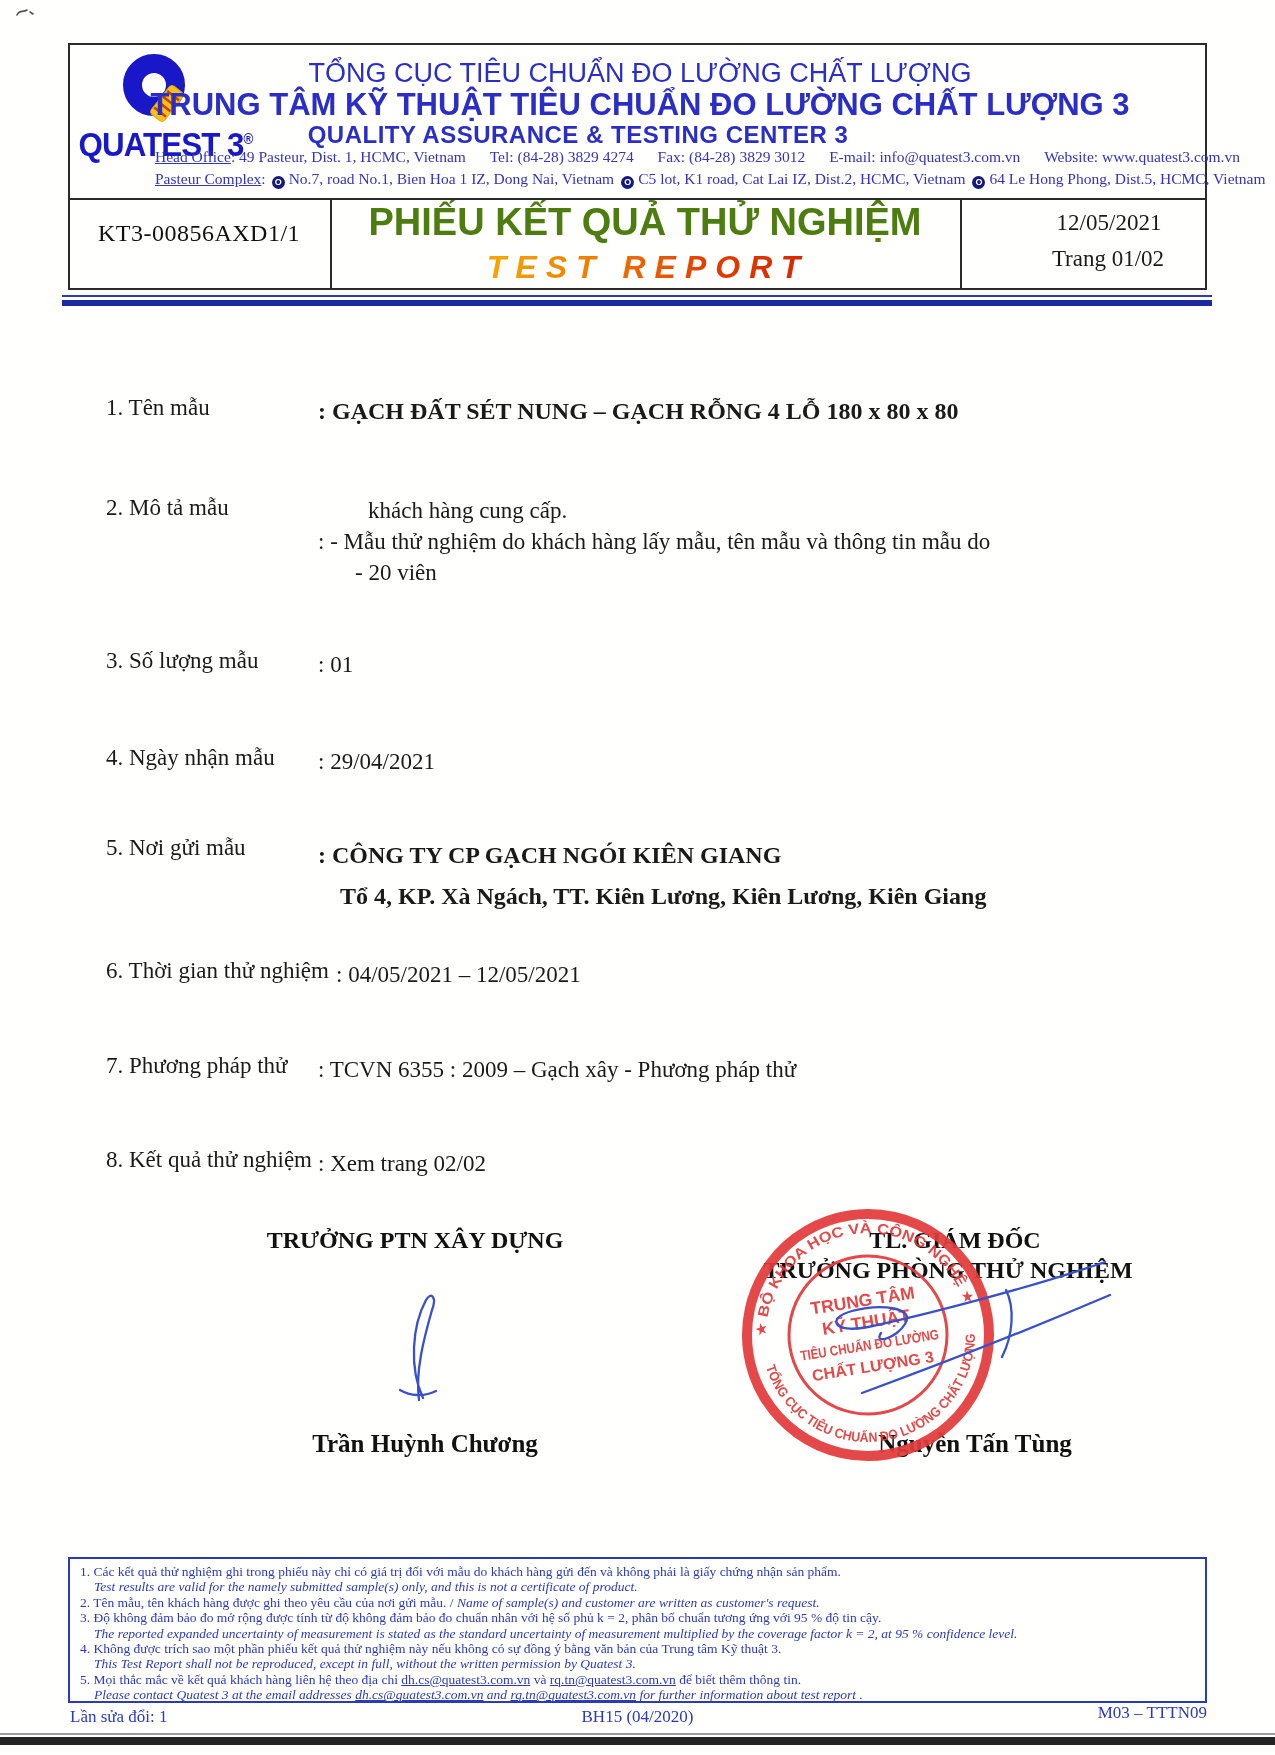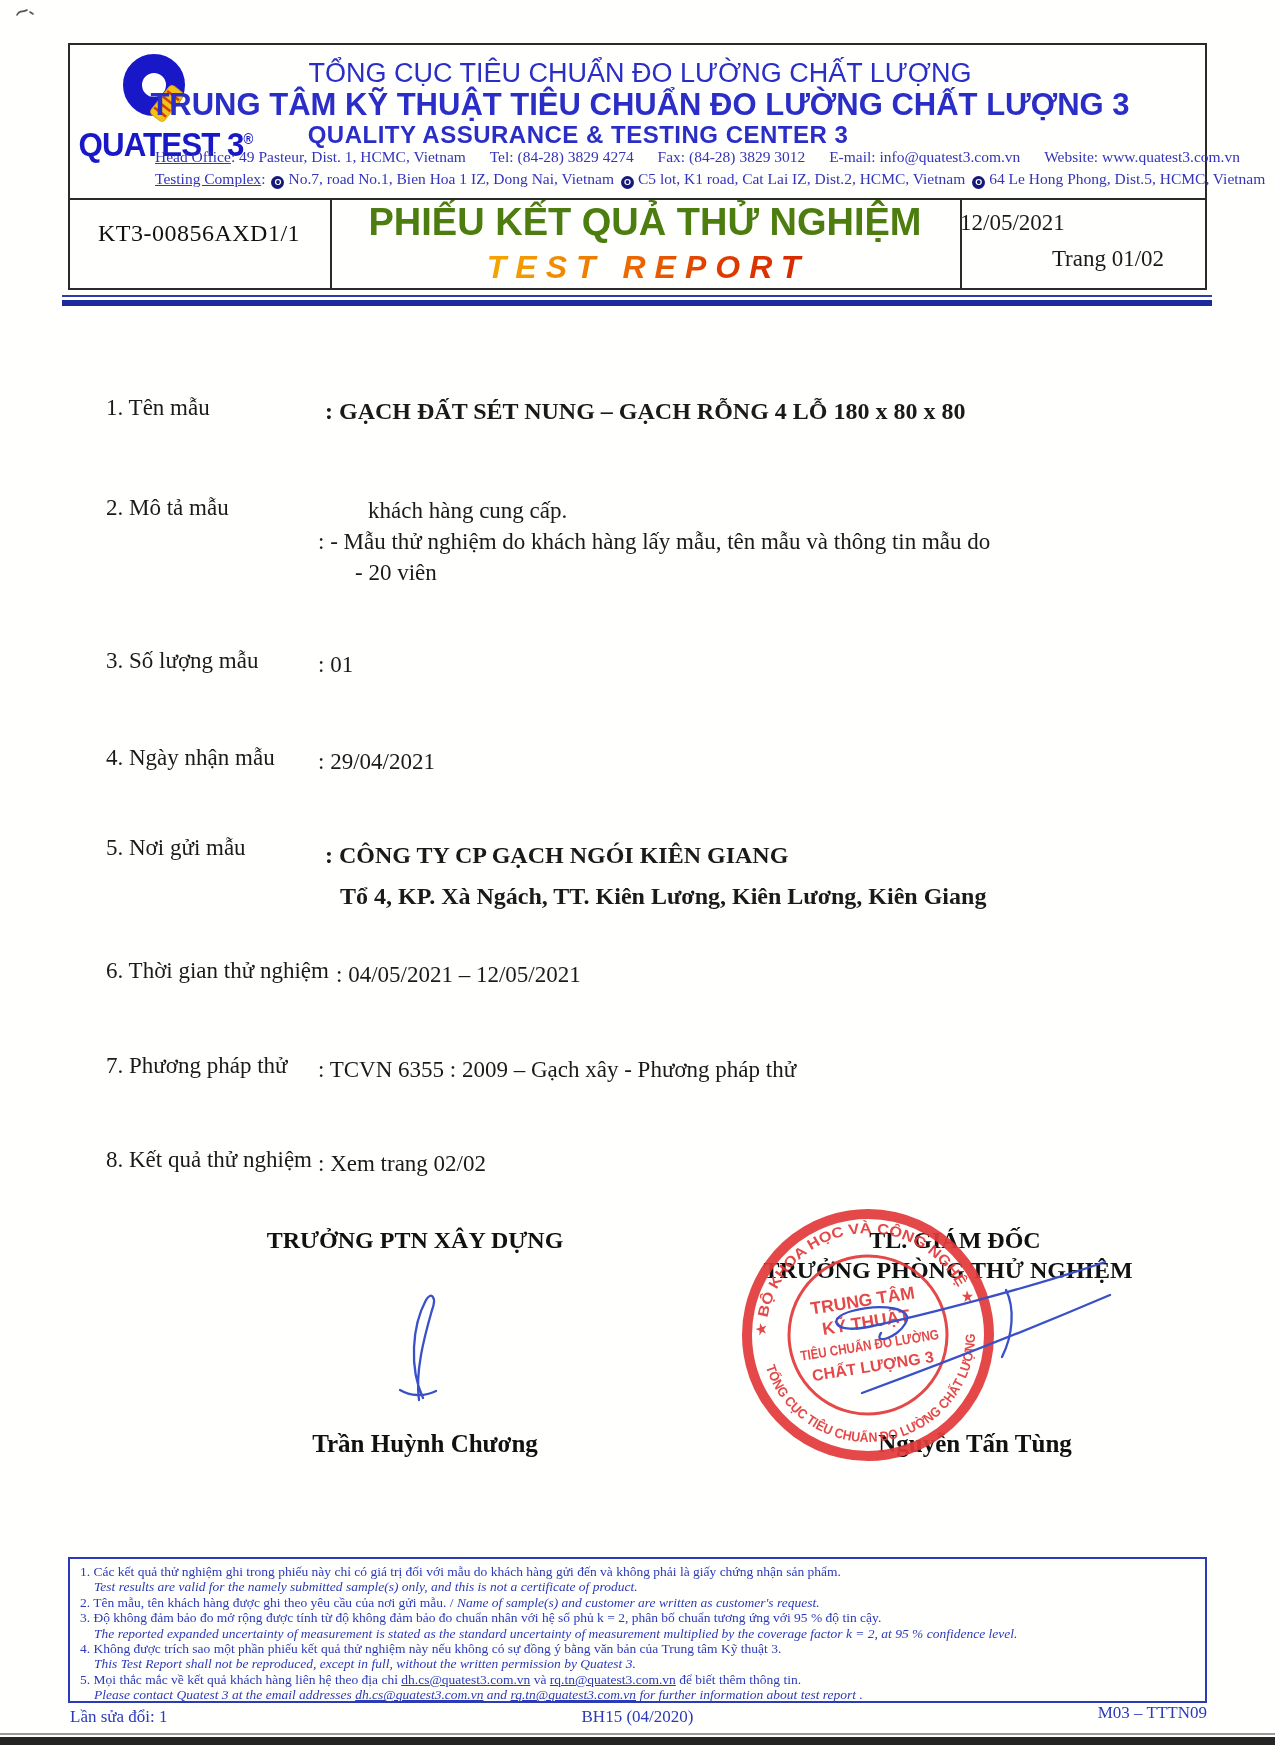--- a/index.html
+++ b/index.html
@@ -36,30 +36,30 @@
   .report-no{position:absolute;left:68px;top:220px;width:262px;text-align:center;
              font-size:24px;color:#111;letter-spacing:.5px;}
   .title-vi{position:absolute;left:645px;top:201px;transform:translateX(-50%);white-space:nowrap;
             font-family:"Liberation Sans","DejaVu Sans",sans-serif;font-weight:bold;
             font-size:38px;color:#4d7c0f;}
   .title-en{position:absolute;left:648px;top:249px;transform:translateX(-50%);white-space:nowrap;
             font-family:"Liberation Sans","DejaVu Sans",sans-serif;font-weight:bold;font-style:italic;
             font-size:32px;letter-spacing:9px;
             background:linear-gradient(100deg,#f4a300 5%,#ef7a00 35%,#e03c00 70%,#d62800);
             -webkit-background-clip:text;background-clip:text;color:transparent;}
-  .tt-date{position:absolute;left:960px;top:210px;width:298px;font-size:23px;}
+  .tt-date{position:absolute;left:960px;top:210px;width:298px;text-align:center;font-size:23px;}
   .tt-page{position:absolute;left:960px;top:246px;width:296px;text-align:center;font-size:23px;}
   .rule-thin{position:absolute;left:62px;top:295px;width:1150px;height:2px;background:#2b3cae;}
   .rule-thick{position:absolute;left:62px;top:300px;width:1150px;height:6px;background:#1b2a9e;}
 
   
   .item-row{position:absolute;left:95px;width:1115px;}
   .item-label{position:absolute;left:0;top:0;font-size:23px;white-space:nowrap;margin-left:11px;}
   .item-value{position:absolute;top:0;font-size:23px;line-height:33px;white-space:nowrap;}
-  .item-value .b{font-weight:bold;font-size:24px;margin-left:7px;}
+  .item-value .b{font-weight:bold;font-size:24px;}
 
   
   .sig-title{position:absolute;transform:translateX(-50%);white-space:nowrap;
              font-weight:bold;font-size:24px;color:#111;}
   .sig-name{position:absolute;transform:translateX(-50%);white-space:nowrap;
             font-weight:bold;font-size:25px;color:#111;}
   .stamp-wrap{position:absolute;left:733px;top:1200px;width:270px;height:270px;opacity:.93;}
   .sig-overlay{position:absolute;left:0;top:0;width:1275px;height:1755px;pointer-events:none;}
 
   
@@ -102,21 +102,21 @@
   <div class="org-line org3">QUALITY ASSURANCE &amp; TESTING CENTER 3</div>
 
   <div class="contact c1">
     <span class="ulab">Head Office</span><span>: 49 Pasteur, Dist. 1, HCMC, Vietnam</span>
     <span class="gap">Tel: (84-28) 3829 4274</span>
     <span class="gap">Fax: (84-28)  3829 3012</span>
     <span class="gap">E-mail: info@quatest3.com.vn</span>
     <span class="gap">Website: www.quatest3.com.vn</span>
   </div>
   <div class="contact c2">
-    <span class="ulab">Testing Complex</span><span>:</span><span id="sites"><span class="site-marker">O</span><span>No.7, road No.1, Bien Hoa 1 IZ, Dong Nai, Vietnam</span><span class="site-marker">O</span><span>C5 lot, K1 road, Cat Lai IZ, Dist.2, HCMC, Vietnam</span><span class="site-marker">O</span><span>64 Le Hong Phong, Dist.5, HCMC, Vietnam</span></span>
+    <span class="ulab">Pasteur Complex</span><span>:</span><span id="sites"><span class="site-marker">O</span><span>No.7, road No.1, Bien Hoa 1 IZ, Dong Nai, Vietnam</span><span class="site-marker">O</span><span>C5 lot, K1 road, Cat Lai IZ, Dist.2, HCMC, Vietnam</span><span class="site-marker">O</span><span>64 Le Hong Phong, Dist.5, HCMC, Vietnam</span></span>
   </div>
 
   <div class="title-table">
     <div class="tt-div" style="left:260px"></div>
     <div class="tt-div" style="left:890px"></div>
   </div>
   <div class="report-no">KT3-00856AXD1/1</div>
   <div class="title-vi">PHIẾU KẾT QUẢ THỬ NGHIỆM</div>
   <div class="title-en">TEST REPORT</div>
   <div class="tt-date">12/05/2021</div>

